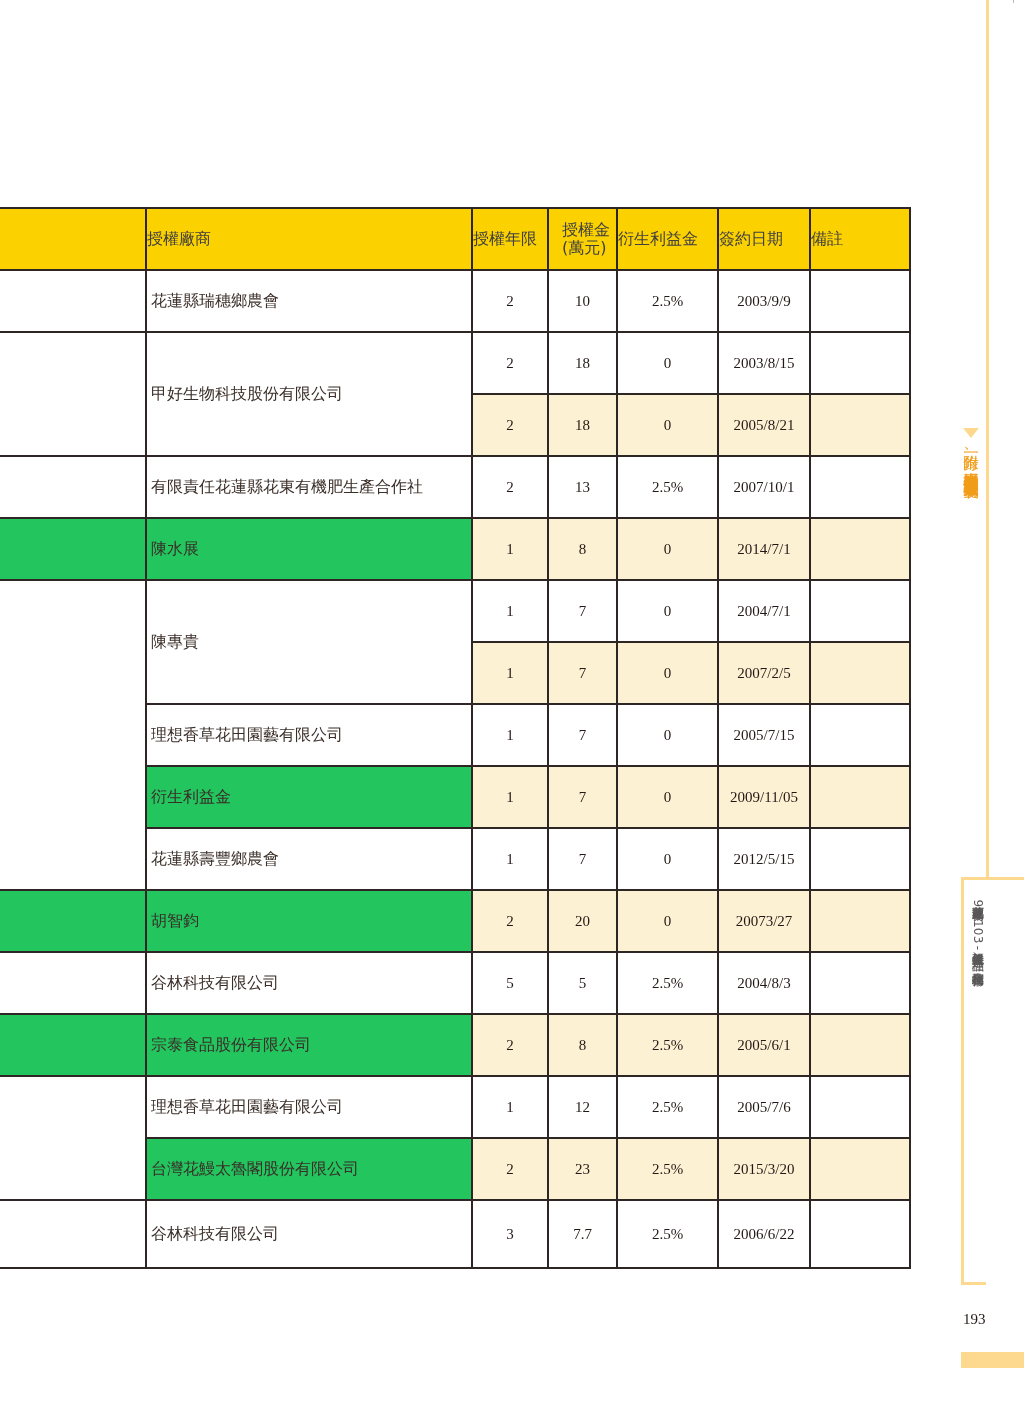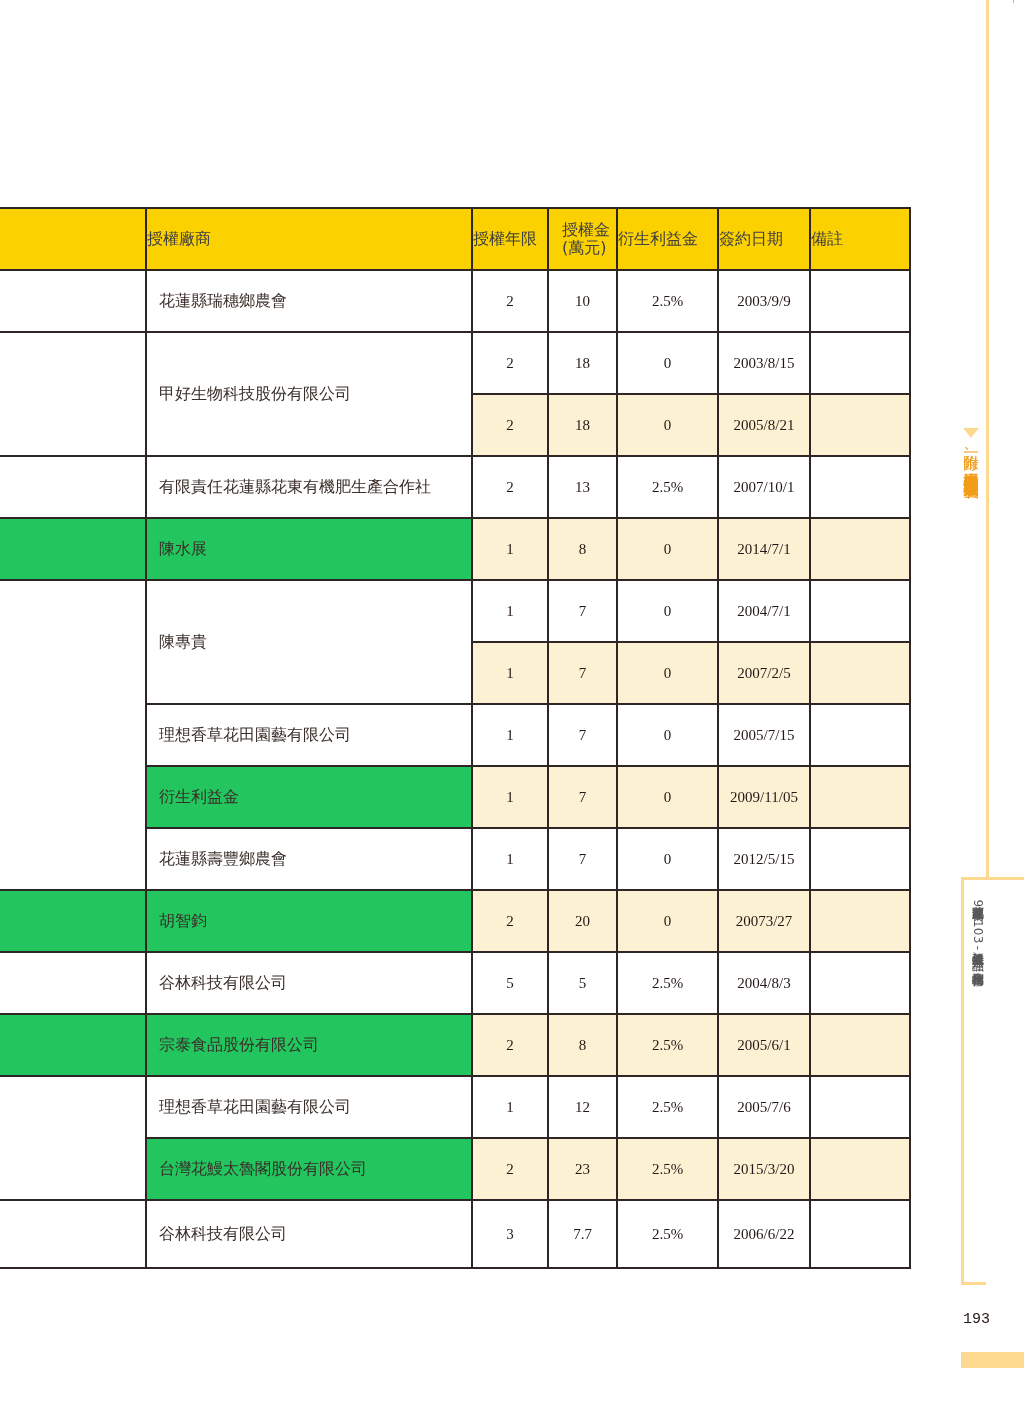--- a/index.html
+++ b/index.html
@@ -25,21 +25,21 @@
     background:#fcd100;
     height:60px;
     font-size:16px;
     text-align:left;
     line-height:18px;
     font-family:"DejaVu Sans","Liberation Sans",sans-serif;
     color:#404040;
   }
   .tbl td { height:60px; font-size:15px; text-align:center; font-family:"Liberation Serif","DejaVu Serif",serif; }
   .tbl td.vendor {
-    text-align:left; padding-left:12px;
+    text-align:left; padding-left:4px;
     font-family:"DejaVu Sans","Liberation Sans",sans-serif;
     font-size:16px; color:#3a2e28;margin-top:16px;
   }
   .tbl tr.alt td.c { background:#fdf1d4; }
   .tbl td.alt { background:#22c55e; }
   .tbl td.thin-top { border-top:1px solid #7a716e; }
   .h2 { display:block;margin-left:13px; }
   
   .rail-line {
     position:absolute; left:986px; top:0; width:3px; height:878px;
@@ -72,21 +72,21 @@
     position:absolute; left:966px; top:897px; width:20px;
     writing-mode:vertical-rl;
     font-size:12px; line-height:16px;
     color:#595757;
     font-family:"DejaVu Sans","Liberation Sans",sans-serif;
     letter-spacing:0.3px;
   }
   .page-num {
     position:absolute; left:963px; top:1311px;
     font-size:15px; color:#231815;
-    font-family:Liberation Mono, monospace;
+    font-family:Liberation Serif, serif;
   }
   .page-bar {
     position:absolute; left:961px; top:1352px; width:63px; height:16px;
     background:#fcd98f;
   }
   .corner-mark {
     position:absolute; left:1013px; top:0; width:1px; height:3px; background:#bbb;
   }
 </style>
 </head>

